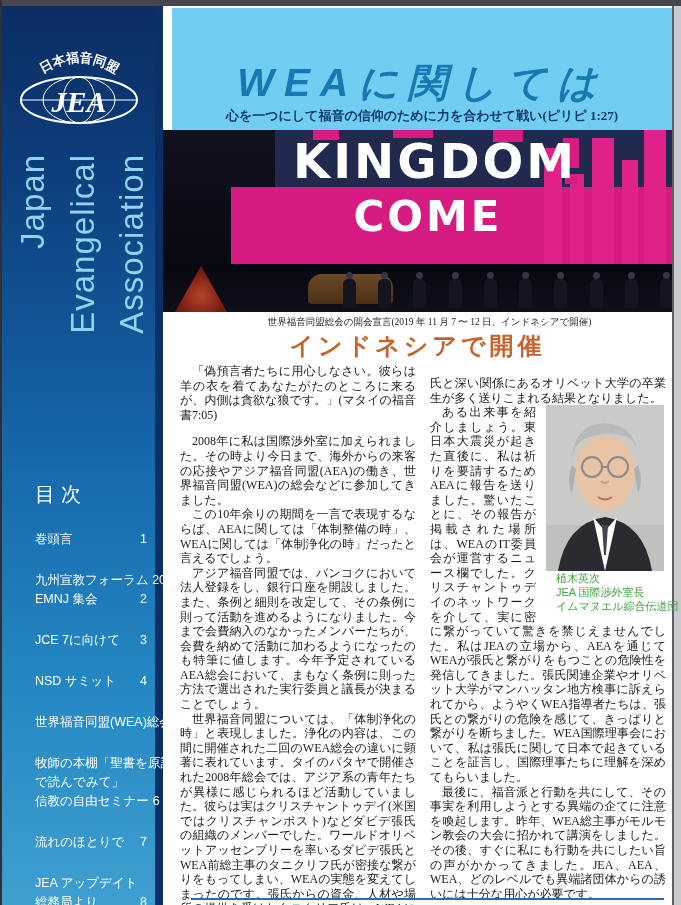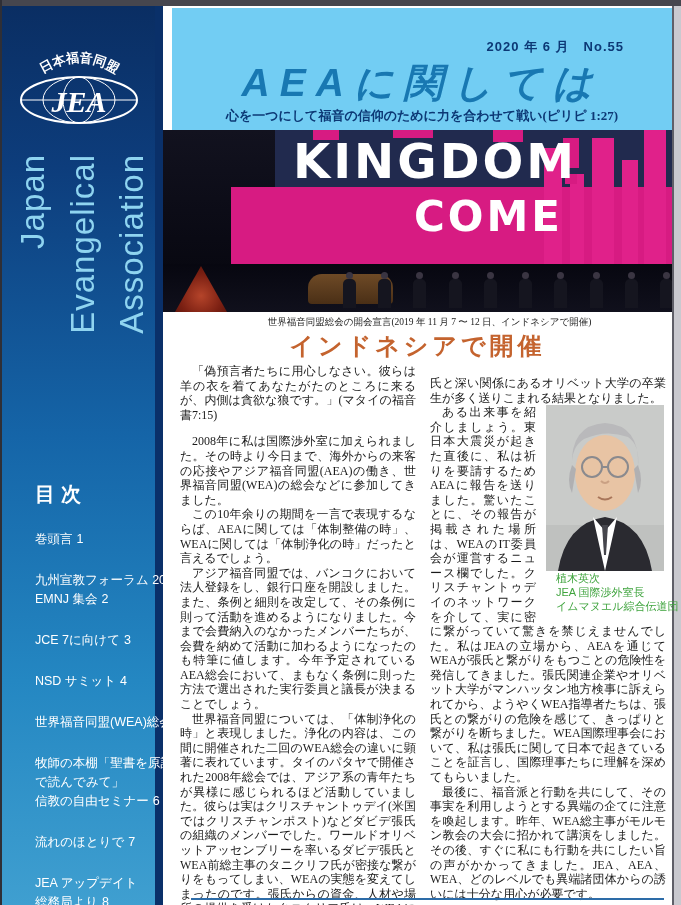--- a/index.html
+++ b/index.html
@@ -26,24 +26,24 @@
   .vertical-words{
     position:absolute;left:14px;top:148px;width:132px;height:320px;
     display:flex;flex-direction:row;align-items:flex-start;justify-content:space-between;
   }
   .vword{
     writing-mode:vertical-rl;transform:rotate(180deg);
     color:#8fd4f0;font-size:33px;font-weight:400;letter-spacing:1px;line-height:1;
     font-family:"Liberation Sans","DejaVu Sans",sans-serif;
   }
   .toc{position:absolute;left:33px;top:475px;width:112px;color:#ffffff;}
-  .toc-heading{font-size:20px;font-weight:bold;letter-spacing:6px;margin-bottom:22px;}
+  .toc-heading{font-size:20px;font-weight:normal;letter-spacing:6px;margin-bottom:22px;}
   .toc-item{margin-bottom:22px;font-size:12.5px;line-height:19px;}
   .toc-line{white-space:nowrap;}
-  .toc-line-last{display:flex;justify-content:flex-start;}
+  .toc-line-last{display:flex;justify-content:space-between;}
   .toc-page{margin-left:4px;}
 
   
   .content{position:absolute;left:161px;top:0;right:0;bottom:0;}
   .header{
     position:absolute;left:9px;right:0;top:2px;height:122px;background:#72cdf3;
   }
   .issue{
     position:absolute;right:48px;top:30px;
     color:#0c3875;font-weight:bold;font-size:13px;letter-spacing:1px;
@@ -68,21 +68,21 @@
   .band-come{position:absolute;left:68px;right:0;top:57px;height:77px;background:#d71b82;}
   .skyline{position:absolute;right:0;top:0;width:132px;height:134px;}
   .sky-bar{position:absolute;background:#e0218a;}
   .pink-block{position:absolute;background:#d71b82;}
   .banner-word1{
     position:absolute;left:130px;width:270px;top:3px;text-align:center;
     color:#ffffff;font-size:48px;font-weight:bold;letter-spacing:3px;
     font-family:"DejaVu Sans","Liberation Sans",sans-serif;
   }
   .banner-word2{
-    position:absolute;left:130px;width:270px;top:62px;text-align:right;
+    position:absolute;left:130px;width:270px;top:62px;text-align:center;
     color:#ffffff;font-size:42px;font-weight:bold;letter-spacing:3px;
     font-family:"DejaVu Sans","Liberation Sans",sans-serif;
   }
   .stage{position:absolute;left:0;right:0;bottom:0;height:48px;
     background:linear-gradient(180deg,#070710 0%,#10101c 100%);}
   .people-row{position:absolute;left:180px;bottom:4px;width:330px;display:flex;justify-content:space-between;}
   .person{position:relative;width:13px;height:36px;}
   .person .head{position:absolute;left:3px;top:0;width:7px;height:7px;border-radius:50%;background:#3a3542;}
   .person .torso{position:absolute;left:0;top:7px;width:13px;height:29px;border-radius:5px 5px 0 0;background:#15151f;}
   .bench{
@@ -212,22 +212,21 @@
               <span class="toc-page">8</span>
             </div>
           </div>
         </div>
     </div>
   </div>
 
   <div class="content">
 
     <div class="header">
-      <div class="issue">2020 年 6 月　No.55</div>
-      <div class="newsletter-title">AEAに関しては</div>
+      <div class="newsletter-title">WEAに関しては</div>
       <div class="newsletter-subtitle">心を一つにして福音の信仰のために力を合わせて戦い(ピリピ 1:27)</div>
     </div>
 
     <div class="banner">
       <div class="screen"></div>
       <div class="band-come"></div>
       <div class="skyline">
         <span class="sky-bar" style="left:4px;top:18px;width:18px;height:116px;"></span>
         <span class="sky-bar" style="left:30px;top:44px;width:14px;height:90px;"></span>
         <span class="sky-bar" style="left:52px;top:8px;width:22px;height:126px;"></span>
@@ -286,21 +285,21 @@
           </span>
         </div>
       <div class="ornament"></div>
     </div>
 
     <div class="photo-caption">世界福音同盟総会の開会宣言(2019 年 11 月 7 〜 12 日、インドネシアで開催)</div>
     <div class="headline">インドネシアで開催</div>
 
     <div class="article">
       <div class="col">
-          <p style="margin-bottom: 12px;">「偽預言者たちに用心しなさい。彼らは羊の衣を着てあなたがたのところに来るが、内側は貪欲な狼です。」(マタイの福音書7:15)</p>
+          <p style="margin-bottom: 12px;">「偽預言者たちに用心しなさい。彼らは羊の衣を着てあなたがたのところに来るが、内側は貪欲な狼です。」(マタイの福音書7:05)</p>
           <p>2008年に私は国際渉外室に加えられました。その時より今日まで、海外からの来客の応接やアジア福音同盟(AEA)の働き、世界福音同盟(WEA)の総会などに参加してきました。</p>
           <p>この10年余りの期間を一言で表現するならば、AEAに関しては「体制整備の時」、WEAに関しては「体制浄化の時」だったと言えるでしょう。</p>
           <p>アジア福音同盟では、バンコクにおいて法人登録をし、銀行口座を開設しました。また、条例と細則を改定して、その条例に則って活動を進めるようになりました。今まで会費納入のなかったメンバーたちが、会費を納めて活動に加わるようになったのも特筆に値します。今年予定されているAEA総会において、まもなく条例に則った方法で選出された実行委員と議長が決まることでしょう。</p>
           <p>世界福音同盟については、「体制浄化の時」と表現しました。浄化の内容は、この間に開催された二回のWEA総会の違いに顕著に表れています。タイのパタヤで開催された2008年総会では、アジア系の青年たちが異様に感じられるほど活動していました。彼らは実はクリスチャントゥデイ(米国ではクリスチャンポスト)などダビデ張氏の組織のメンバーでした。ワールドオリベットアッセンブリーを率いるダビデ張氏とWEA前総主事のタニクリフ氏が密接な繋がりをもってしまい、WEAの実態を変えてしまったのです。張氏からの資金、人材や場所の提供を受けたタニクリフ氏は、WEAにIT委員会を発足させ、他にもさまざまな張氏の要求を受け入れました。そしてIT委員会には、張</p>
         </div>
       <div class="col">
           <p style="text-indent: 0px; margin-top: 12px;">氏と深い関係にあるオリベット大学の卒業生が多く送りこまれる結果となりました。</p>
           <p>
   <span class="portrait-figure">
     <svg class="portrait-photo" viewBox="0 0 118 166">

